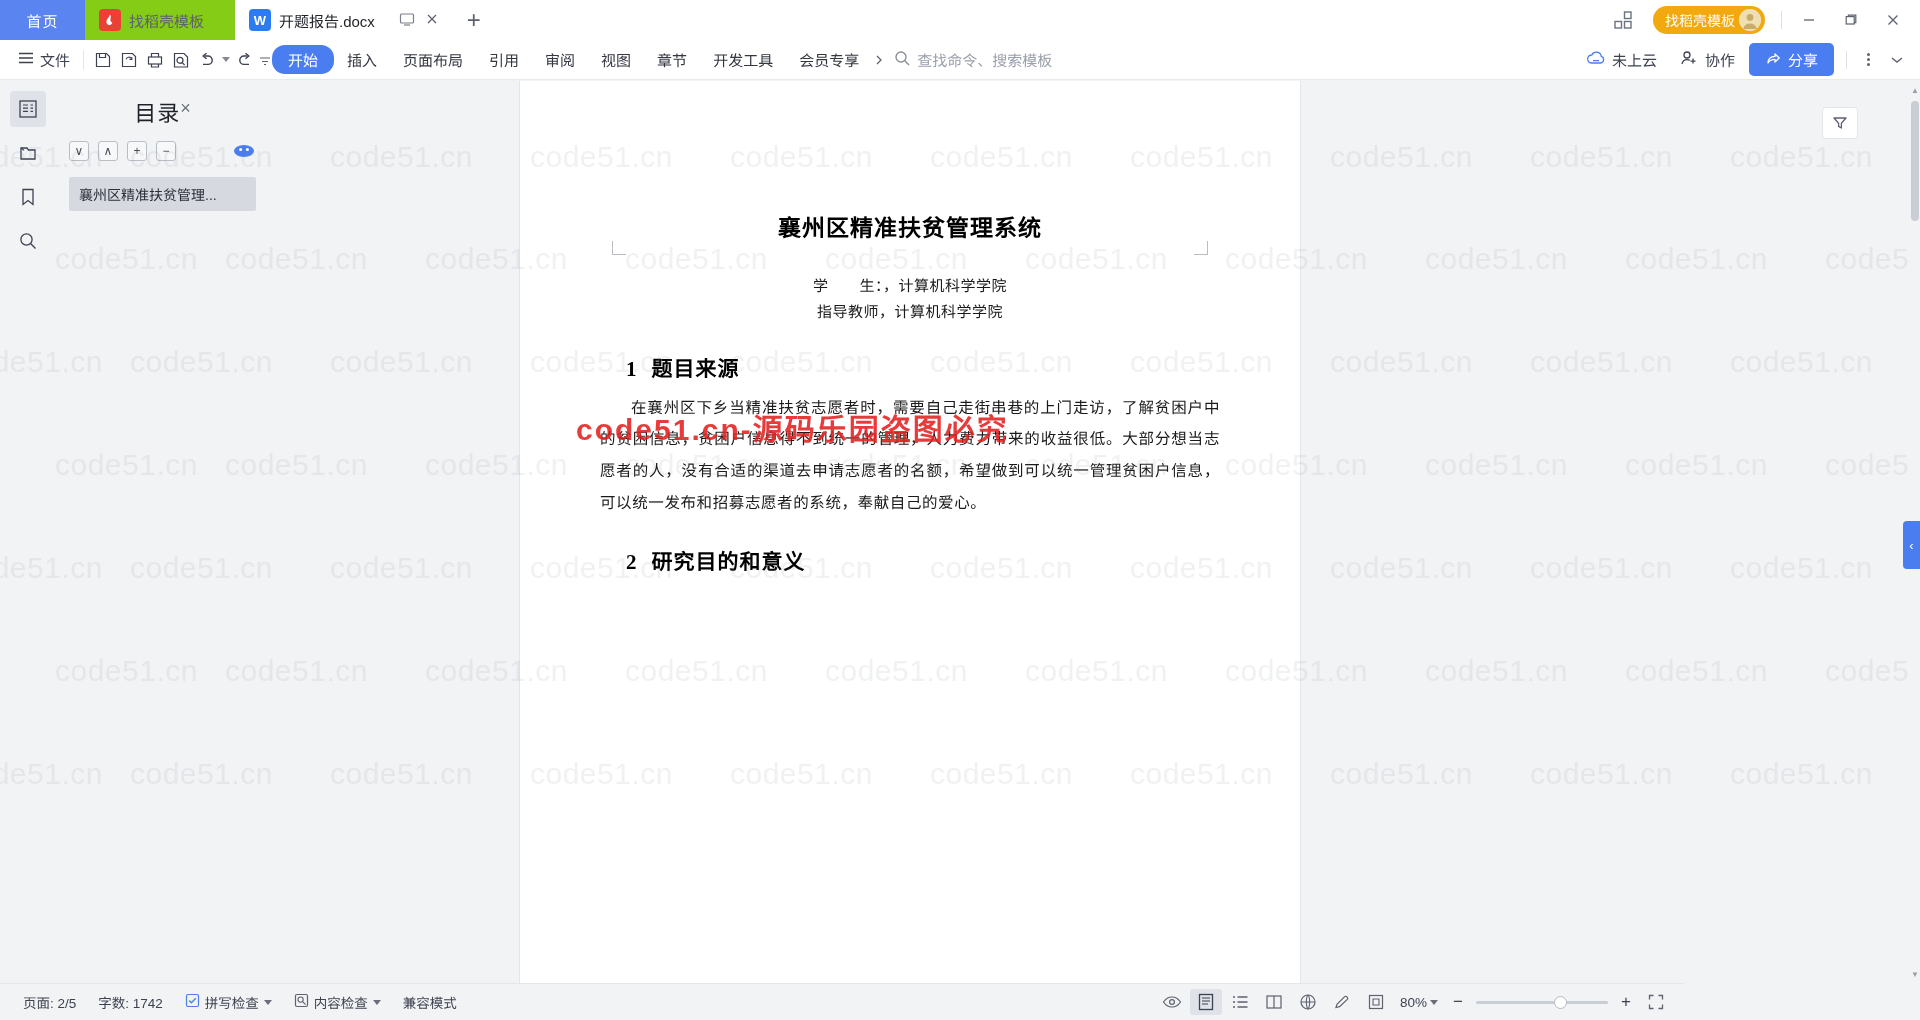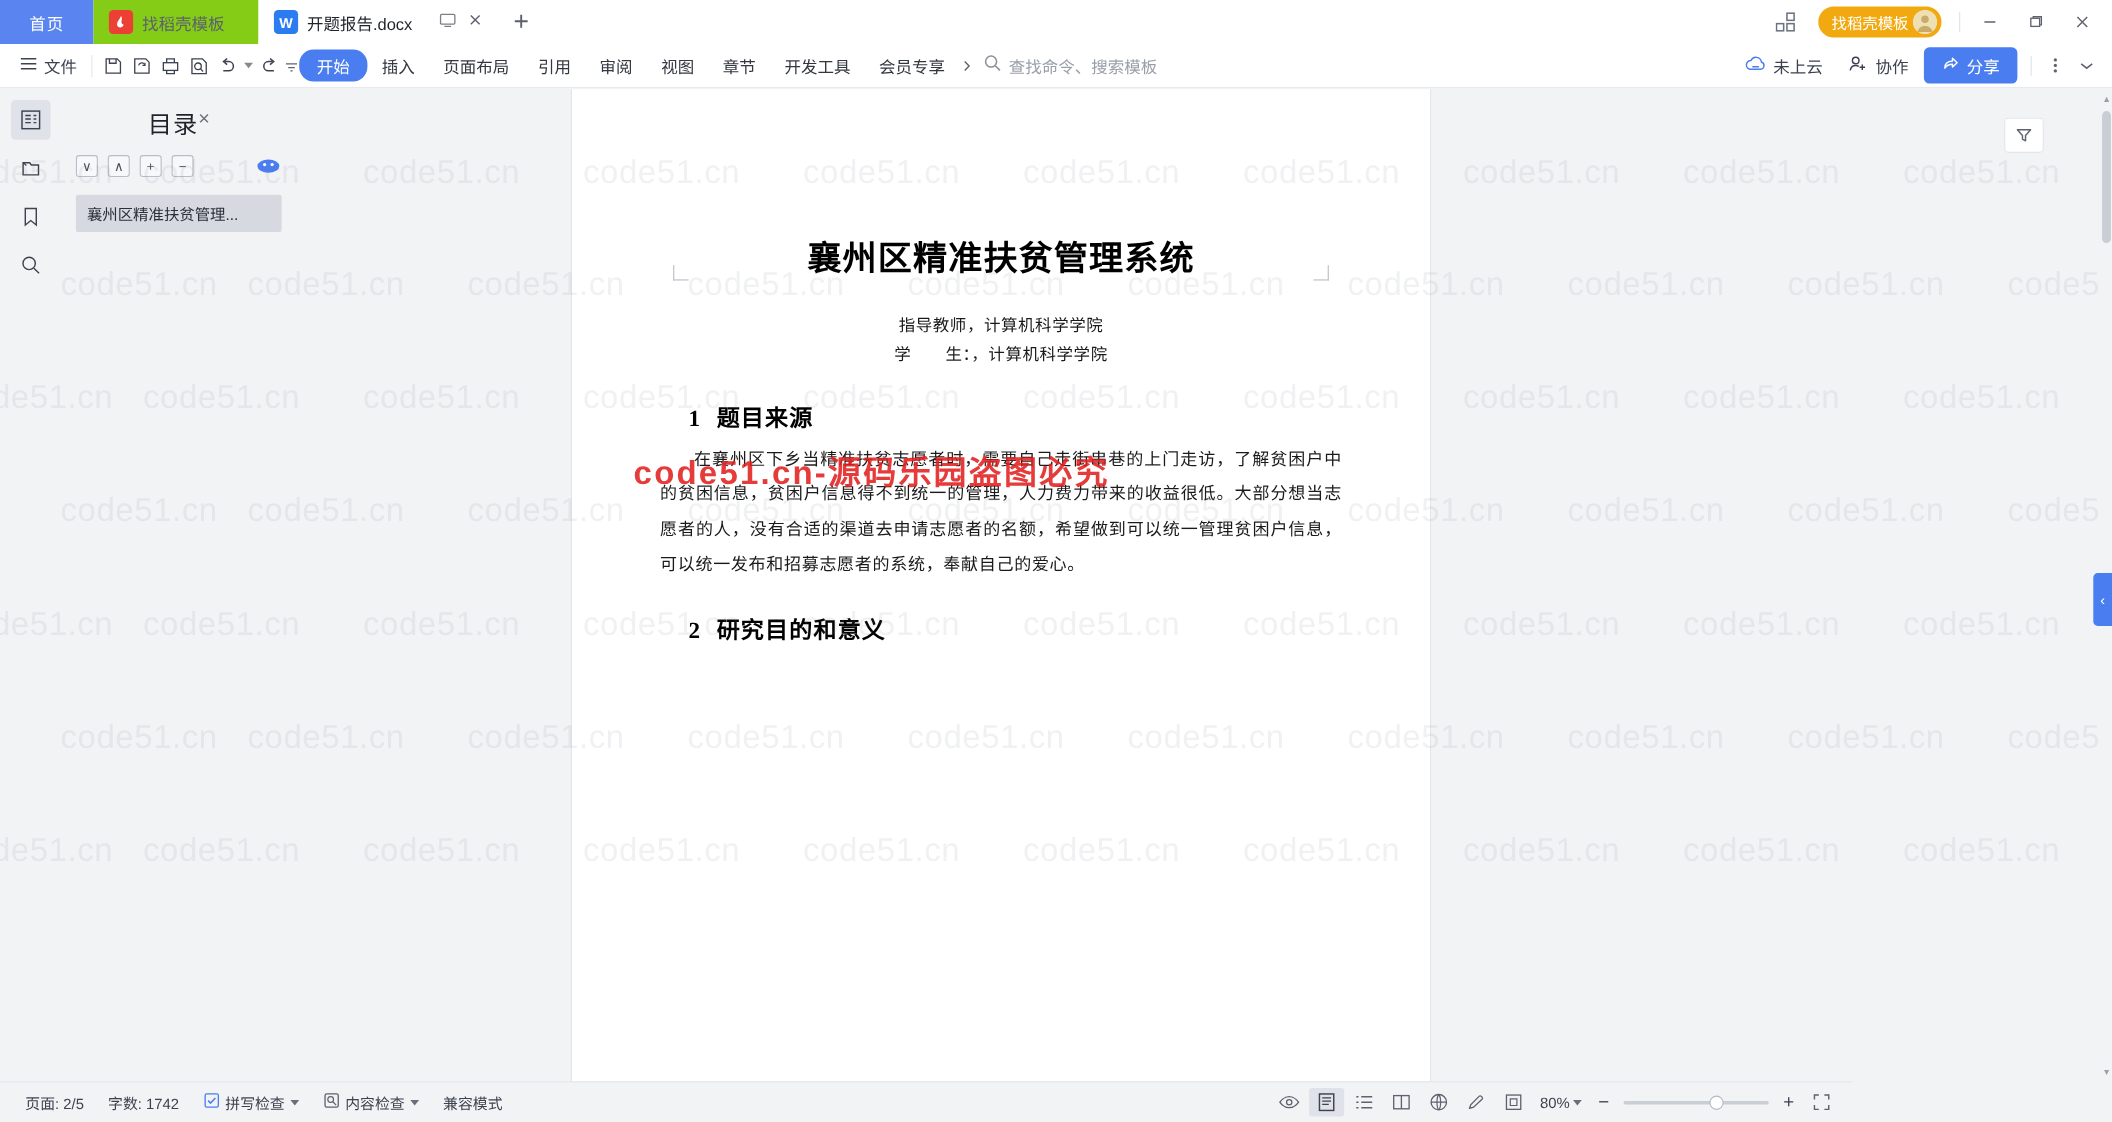--- a/index.html
+++ b/index.html
@@ -123,21 +123,21 @@
     position: absolute; left: 250px; top: 0; width: 780px; height: 100%;
     background: #ffffff; box-shadow: 0 0 0 1px #e3e5e9;
   }
   .page-inner { position:relative; width: 100%; height: 100%; padding: 0 80px; }
   .crop-mark { position: absolute; width: 14px; height: 14px; border-color: #b9bcc3; border-style: solid;}
   .cm-tl { left: 92px; top: 32px; border-width: 0 0 1px 1px; }
   .cm-tr { right: 92px; top: 32px; border-width: 0 1px 1px 0; }
 
   .doc-title {
     text-align: center; font-family: "Liberation Serif", "DejaVu Serif", serif;
-    font-weight: bold; font-size: 31px; color: #000; margin-top: 128px; letter-spacing: 1px;
+    font-weight: bold; font-size: 23px; color: #000; margin-top: 128px; letter-spacing: 1px;
   }
   .doc-sub {
     text-align: center; font-family: "Liberation Serif", serif; font-size: 15px; color: #1a1a1a;
     margin-top: 30px; line-height: 1.75; letter-spacing: 0.5px;
   }
   .doc-h1 {
     font-family: "Liberation Sans", sans-serif; font-weight: bold; font-size: 21px;
     color: #000; margin: 26px 0 10px 26px; letter-spacing: 1px;
   }
   .doc-h1 .num { margin-right: 14px; font-family:"Liberation Serif", serif;}
@@ -456,22 +456,22 @@
   <div class="docarea">
 
     <div class="page">
       <div class="page-inner">
         <div class="crop-mark cm-tl"></div>
         <div class="crop-mark cm-tr"></div>
 
         <div class="doc-title">襄州区精准扶贫管理系统</div>
 
         <div class="doc-sub">
+          <div>学　　生：，计算机科学学院</div>
           <div>指导教师，计算机科学学院</div>
-          <div>学　　生：，计算机科学学院</div>
         </div>
 
         <div class="doc-h1">
           <span class="num">1</span><span>题目来源</span>
         </div>
         <div class="doc-p">在襄州区下乡当精准扶贫志愿者时，需要自己走街串巷的上门走访，了解贫困户中的贫困信息，贫困户信息得不到统一的管理，人力费力带来的收益很低。大部分想当志愿者的人，没有合适的渠道去申请志愿者的名额，希望做到可以统一管理贫困户信息，可以统一发布和招募志愿者的系统，奉献自己的爱心。</div>
 
         <div class="doc-h1">
           <span class="num">2</span><span>研究目的和意义</span>
         </div>

